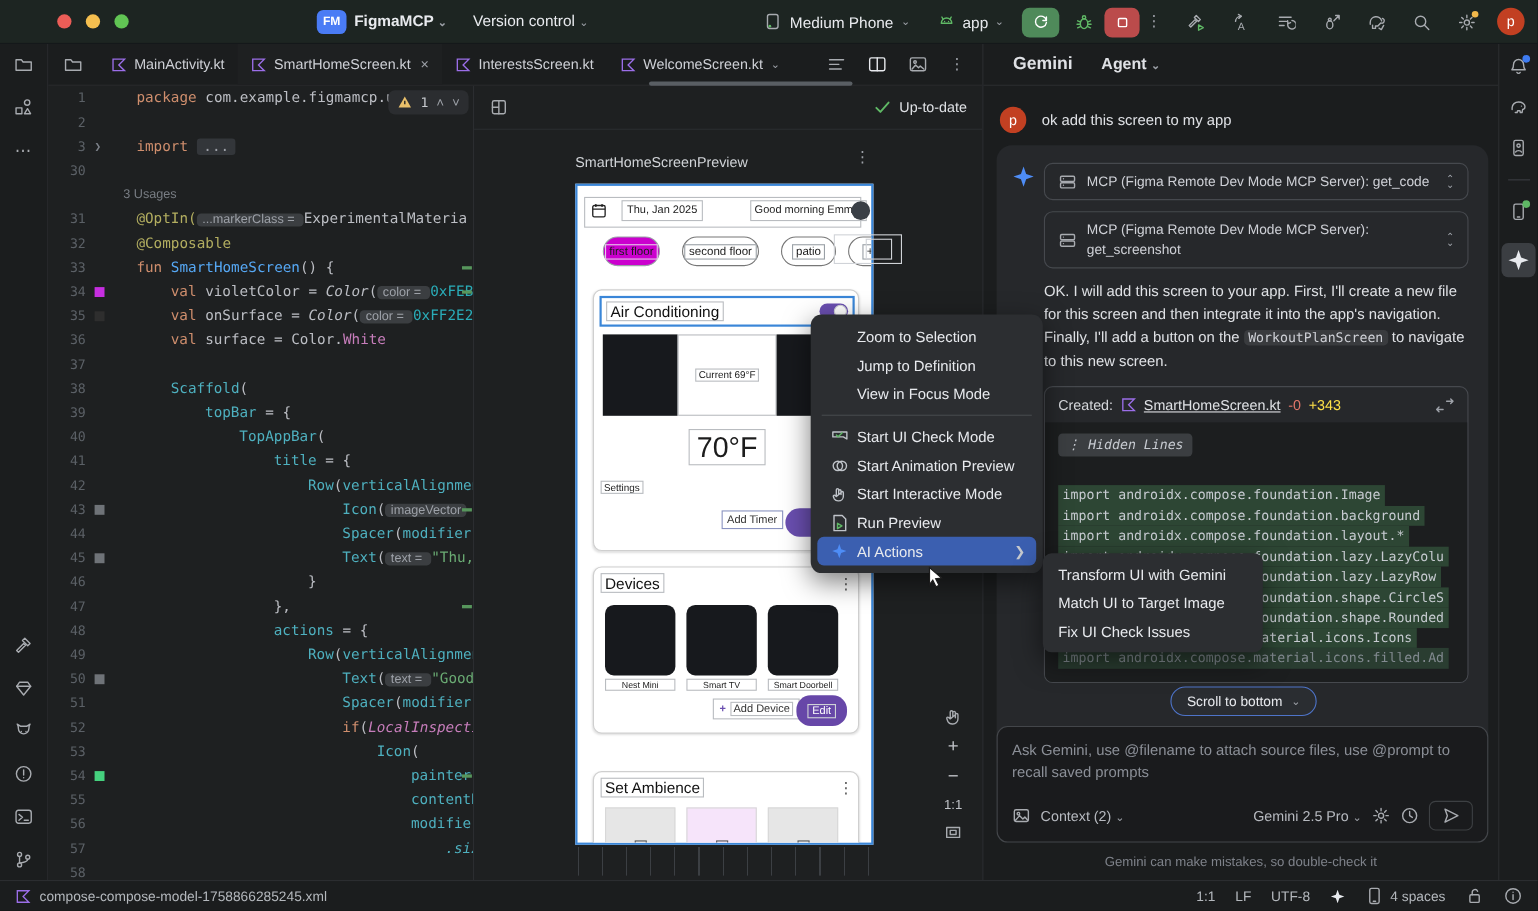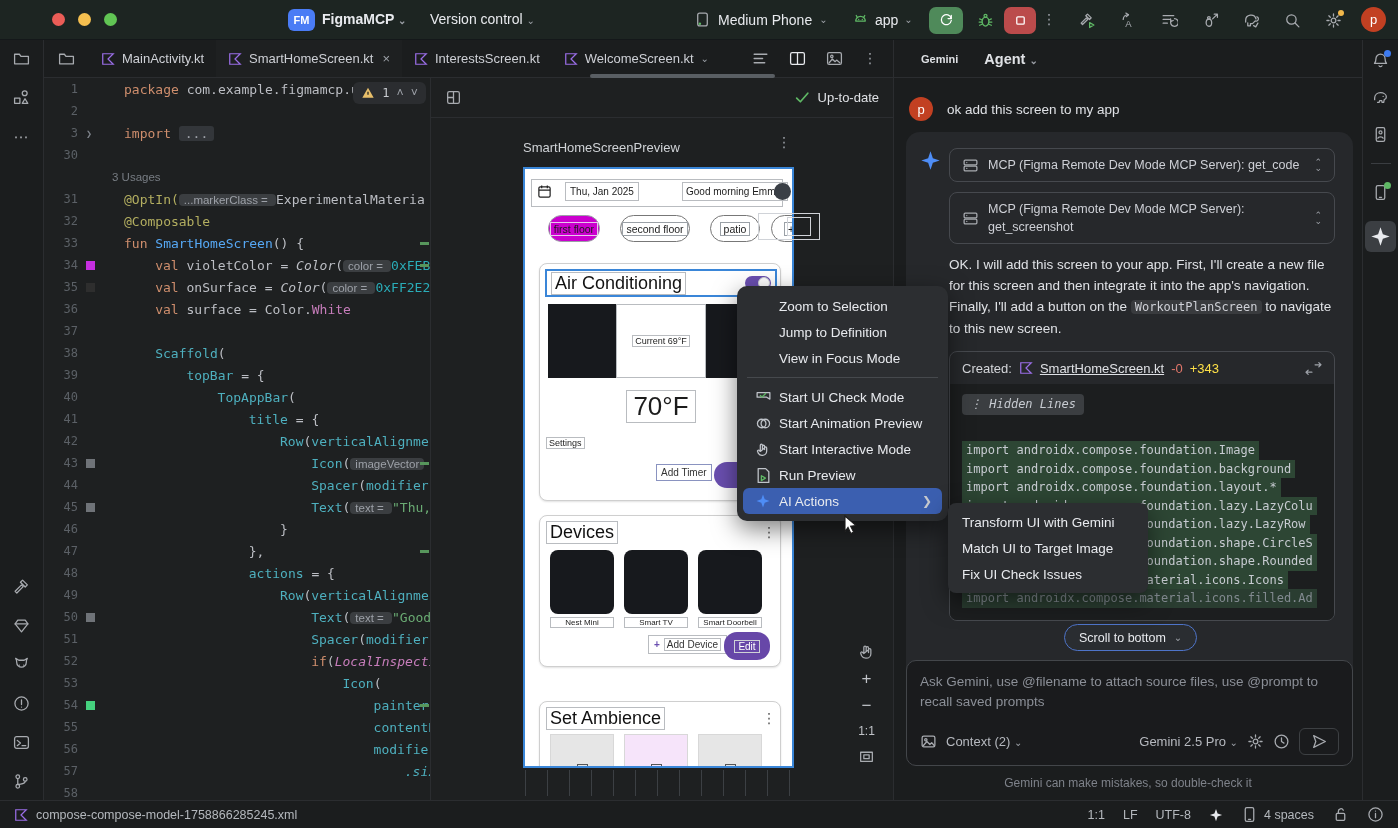--- a/index.html
+++ b/index.html
@@ -78,21 +78,21 @@
   .zoombar .zb{font-size:17px;line-height:1;}
   .ovl{position:absolute;border:1px solid #d0d3d8;}
   .below-phone{position:absolute;left:94px;top:652px;width:267px;height:26px;
     background:repeating-linear-gradient(90deg,#43474c 0 1px,transparent 1px 22px);opacity:.8;}
 
   
   .chip{height:27px;border-radius:14px;display:flex;align-items:center;justify-content:center;position:absolute;top:46px;}
   .chip .t{border:1px solid #9aa0a6;padding:0 3px;font-size:10.5px;white-space:nowrap;}
   .pcard{position:absolute;left:14px;width:242px;border:1px solid #cfcfcf;border-radius:8px;background:#fff;
          box-shadow:0 1px 2px rgba(0,0,0,.12);}
-  .ph-hdr{font-size:18px;color:#111;}
+  .ph-hdr{font-size:14px;color:#111;}
   .toggle{width:26px;height:14px;border-radius:8px;background:#6a4fb0;position:relative;}
   .toggle .knob{position:absolute;right:1px;top:1px;width:12px;height:12px;border-radius:50%;background:#fff;border:1px solid #cfd2d6;}
   .ppill{background:#6a4fb0;color:#fff;border-radius:13px;display:flex;align-items:center;justify-content:center;}
 
   
   .menu{position:absolute;left:737px;top:286px;width:211px;background:#2c2e31;border-radius:10px;
         box-shadow:0 8px 24px rgba(0,0,0,.5);padding:7px 0;z-index:50;}
   .mi{height:26px;display:flex;align-items:center;padding:0 10px 0 12px;margin:0 6px;border-radius:6px;
       font-size:13.5px;color:#e8eaee;gap:0;}
   .mi .mic{width:24px;flex:none;display:flex;align-items:center;}
@@ -587,21 +587,21 @@
               <rect x="2.5" y="4" width="11" height="8.5"></rect>
               <path d="M5.5 6.5h5v3.5h-5z"></path>
             </svg>
           </span>
       </div>
     </div>
   </div>
 
   <div class="gemini">
     <div class="g-hdr">
-      <span style="font-weight:bold;font-size:11px">Gemini</span>
+      <span style="font-weight:bold;font-size:16px">Gemini</span>
       <span style="font-size:14.5px;font-weight:bold">
         <span>Agent</span> <span class="chev">⌄</span></span>
     </div>
     <div class="g-user">
       <span class="avatar" style="width:24px;height:24px">p</span>
       <span>ok add this screen to my app</span>
     </div>
     <div class="g-card">
       <span class="g-spark ic" style="color:#4e8df6">
           <svg width="21" height="21" viewBox="0 0 16 16">

